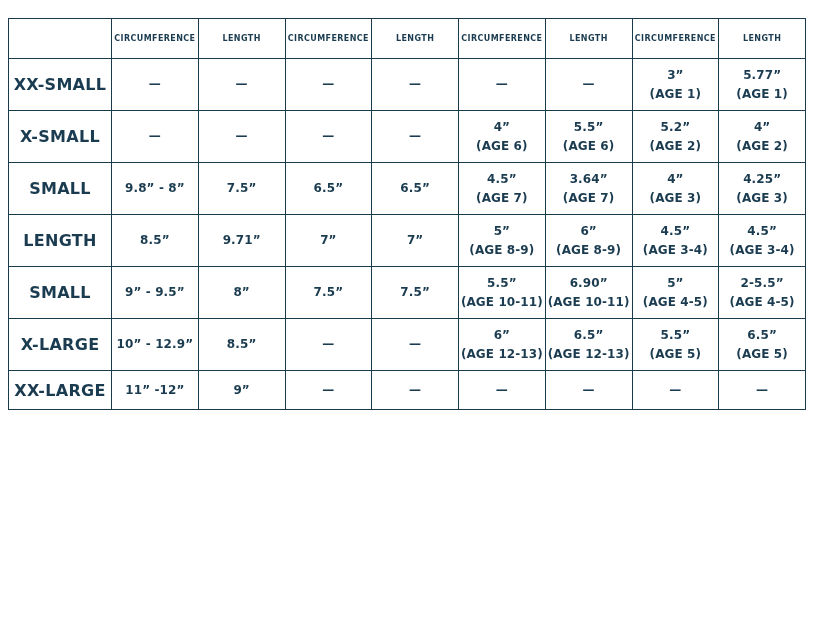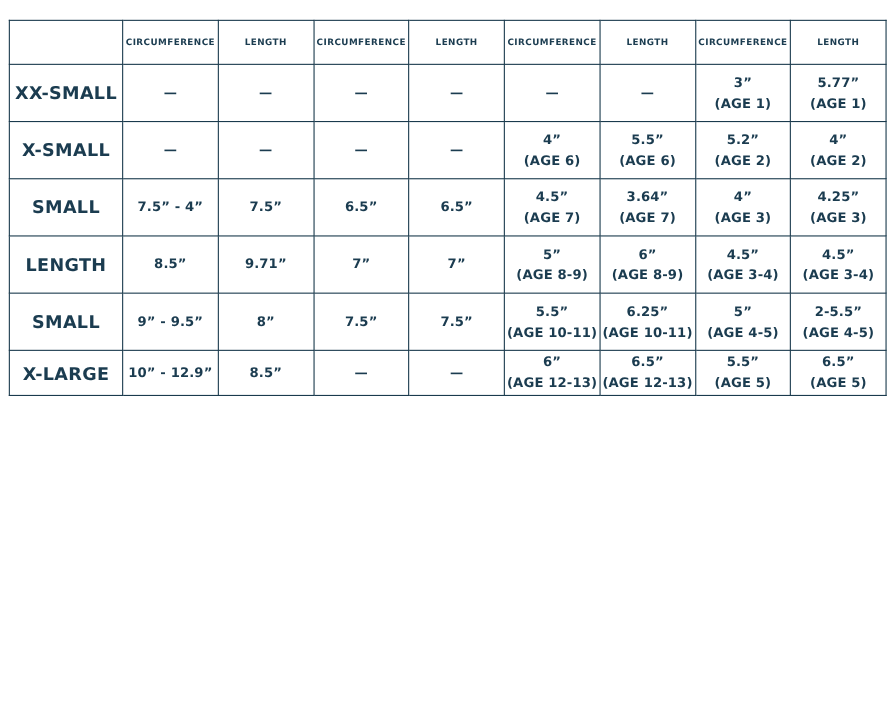--- a/index.html
+++ b/index.html
@@ -166,21 +166,21 @@
             <div>(AGE 2)</div>
           </td>
           <td>
             <div>4”</div>
             <div>(AGE 2)</div>
           </td>
         </tr>
         <tr>
           <th class="size-cell">SMALL</th>
           <td>
-            <div>7.5” - 4”</div>
+            <div>9.8” - 8”</div>
           </td>
           <td>
             <div>7.5”</div>
           </td>
           <td>
             <div>6.5”</div>
           </td>
           <td>
             <div>6.5”</div>
           </td>
@@ -244,21 +244,21 @@
             <div>7.5”</div>
           </td>
           <td>
             <div>7.5”</div>
           </td>
           <td>
             <div>5.5”</div>
             <div>(AGE 10-11)</div>
           </td>
           <td>
-            <div>6.25”</div>
+            <div>6.90”</div>
             <div>(AGE 10-11)</div>
           </td>
           <td>
             <div>5”</div>
             <div>(AGE 4-5)</div>
           </td>
           <td>
             <div>2-5.5”</div>
             <div>(AGE 4-5)</div>
           </td>
@@ -285,17 +285,44 @@
             <div>6.5”</div>
             <div>(AGE 12-13)</div>
           </td>
           <td>
             <div>5.5”</div>
             <div>(AGE 5)</div>
           </td>
           <td>
             <div>6.5”</div>
             <div>(AGE 5)</div>
+          </td>
+        </tr>
+        <tr>
+          <th class="size-cell">XX-LARGE</th>
+          <td>
+            <div>11” -12”</div>
+          </td>
+          <td>
+            <div>9”</div>
+          </td>
+          <td>
+            <div>—</div>
+          </td>
+          <td>
+            <div>—</div>
+          </td>
+          <td>
+            <div>—</div>
+          </td>
+          <td>
+            <div>—</div>
+          </td>
+          <td>
+            <div>—</div>
+          </td>
+          <td>
+            <div>—</div>
           </td>
         </tr>
       </tbody>
   </table>
 </div>
 
 </body></html>

